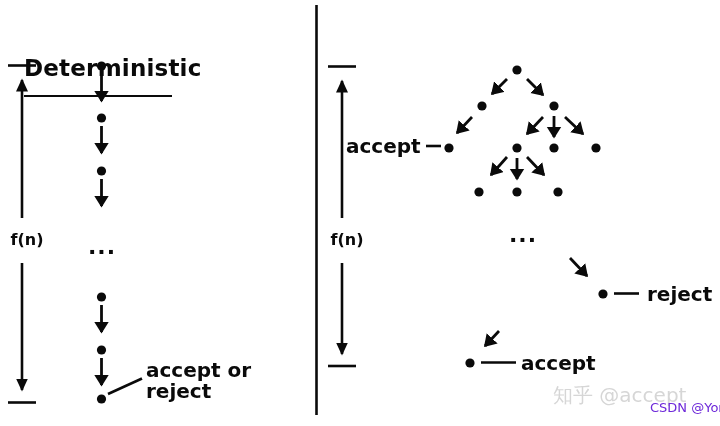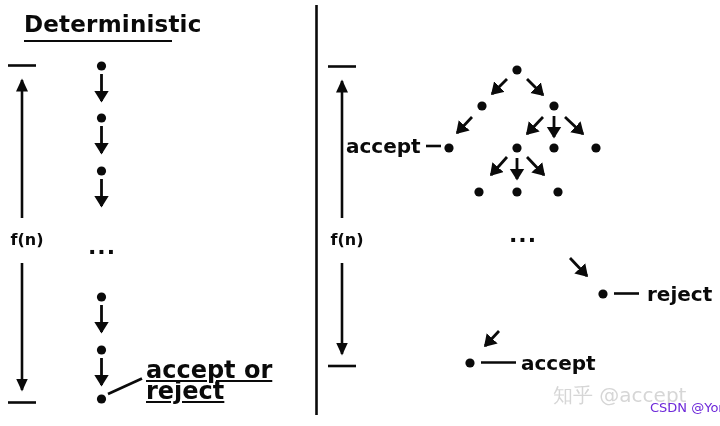--- a/index.html
+++ b/index.html
@@ -24,39 +24,39 @@
   .label {
     position: absolute;
     font-weight: bold;
     color: #0a0a0a;
     white-space: nowrap;
   }
   .panel-title {
     font-size: 23px;
     text-align: center;
     border-bottom: 2.5px solid #0a0a0a;
-    padding-bottom: 3px;
+    padding-bottom: 14px;
     letter-spacing: 0.2px;
+    margin-top: 44px;
   }
   .height-label {
     font-size: 16px;
     text-align: center;
   }
   .ellipsis {
     font-size: 22px;
     text-align: center;
     letter-spacing: 1px;
   }
   .leaf-label {
     font-size: 20px;
   }
   .outcome-label {
-    font-size: 24px;
+    font-size: 20px;
     line-height: 21px;
-    text-decoration: underline;
   }
   .watermark-zhihu {
     position: absolute;
     font-size: 20px;
     font-weight: normal;
     color: #d6d6d6;
     white-space: nowrap;
   }
   .watermark-csdn {
     position: absolute;

